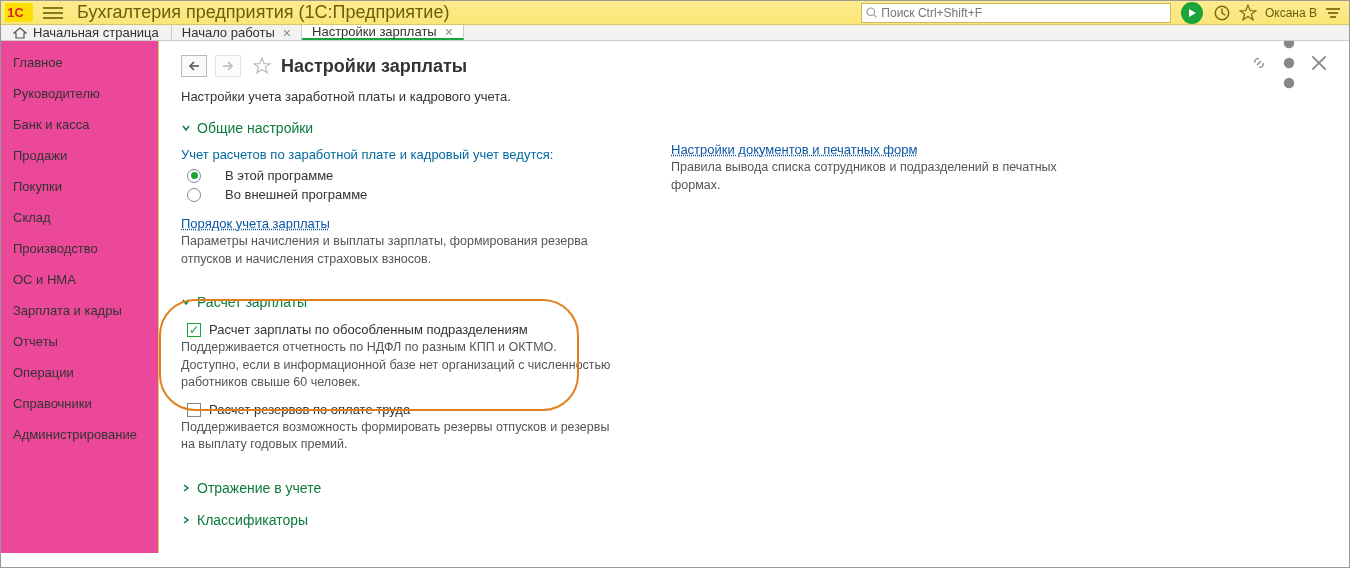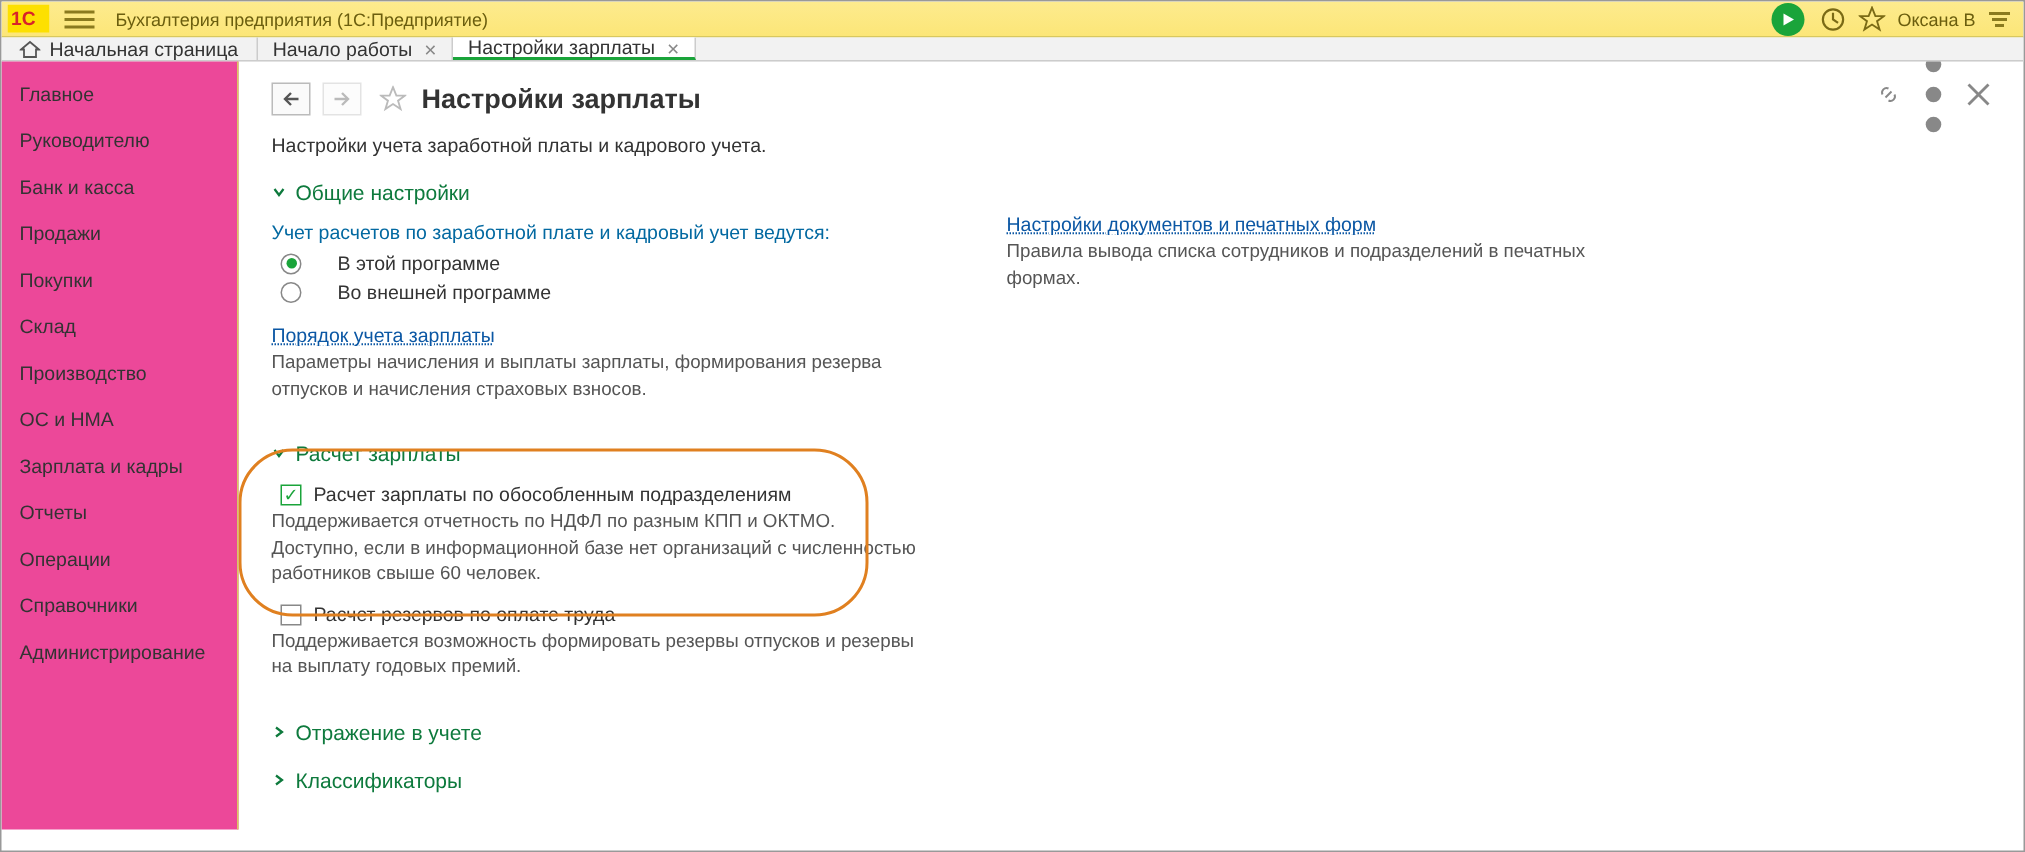--- a/index.html
+++ b/index.html
@@ -1,21 +1,21 @@
 <!DOCTYPE html>
 <html><head>
 <meta charset="utf-8">
 <style>
 * { box-sizing: border-box; margin: 0; padding: 0; }
 body { font-family: Arial, sans-serif; font-size: 13px; color: #333; width: 1350px; height: 568px; border: 1px solid #999; overflow: hidden; }
 .titlebar { height: 24px; background: linear-gradient(#fdeb8e,#fce678); display: flex; align-items: center; padding: 0 4px; border-bottom: 1px solid #d8c860; }
 .logo-1c { width: 28px; height: 18px; margin-right: 4px; display:flex; align-items:center; justify-content:center; }
 .hamburger { width: 20px; height: 18px; display: flex; flex-direction: column; justify-content: center; gap: 3px; margin: 0 6px; cursor:pointer; }
 .hamburger span { height: 2px; background: #8a7a1e; }
-.titlebar-title { color: #6b5e0e; font-size: 12px; flex: 0 0 auto; margin-left: 8px; }
+.titlebar-title { color: #6b5e0e; font-size: 18px; flex: 0 0 auto; margin-left: 8px; }
 .titlebar-spacer { flex: 1; }
 .search-box { width: 310px; height: 20px; background: #fff; border: 1px solid #cbbb5a; display: flex; align-items: center; padding: 0 4px; gap: 4px; }
 .search-box input { border: none; outline: none; font-size: 12px; width: 100%; background: transparent; color: #888; }
 .search-box .mag { width: 12px; height: 12px; }
 .play-btn { width: 22px; height: 22px; background: #1aa43a; border-radius: 50%; margin: 0 6px 0 10px; display:flex; align-items:center; justify-content:center; }
 .play-btn svg { width:10px; height:10px; }
 .title-icon { width: 18px; height: 18px; margin: 0 4px; color: #7a6a15; cursor:pointer; display:flex; align-items:center; justify-content:center; }
 .user-name { font-size: 12px; color: #6b5e0e; margin: 0 4px; }
 .filter-lines { width: 16px; height: 16px; display:flex; flex-direction:column; gap:2px; align-items:center; justify-content:center; margin:0 4px; cursor:pointer; }
 .filter-lines span { height:2px; background:#8a7a1e; }
@@ -77,20 +77,29 @@
         <text x="2" y="12" font-size="11" font-weight="bold" fill="#d8232a">1С</text>
       </svg>
   </div>
   <div class="hamburger">
       <span></span>
       <span></span>
       <span></span>
     </div>
   <div class="titlebar-title">Бухгалтерия предприятия  (1С:Предприятие)</div>
   <div class="titlebar-spacer"></div>
+  <div class="search-box">
+    <span class="mag">
+      <svg viewBox="0 0 12 12">
+          <circle cx="5" cy="5" r="4" stroke="#999" stroke-width="1.2" fill="none"></circle>
+          <line x1="8" y1="8" x2="11" y2="11" stroke="#999" stroke-width="1.2"></line>
+        </svg>
+    </span>
+    <input placeholder="Поиск Ctrl+Shift+F" style="">
+  </div>
   <div class="play-btn">
     <svg viewBox="0 0 10 10">
         <polygon points="2,1 9,5 2,9" fill="#fff"></polygon>
       </svg>
   </div>
   <div class="title-icon">
     <svg viewBox="0 0 16 16">
         <circle cx="8" cy="8" r="6" stroke="#7a6a15" stroke-width="1.3" fill="none"></circle>
         <polyline points="8,4 8,8 11,10" stroke="#7a6a15" stroke-width="1.3" fill="none"></polyline>
       </svg>

